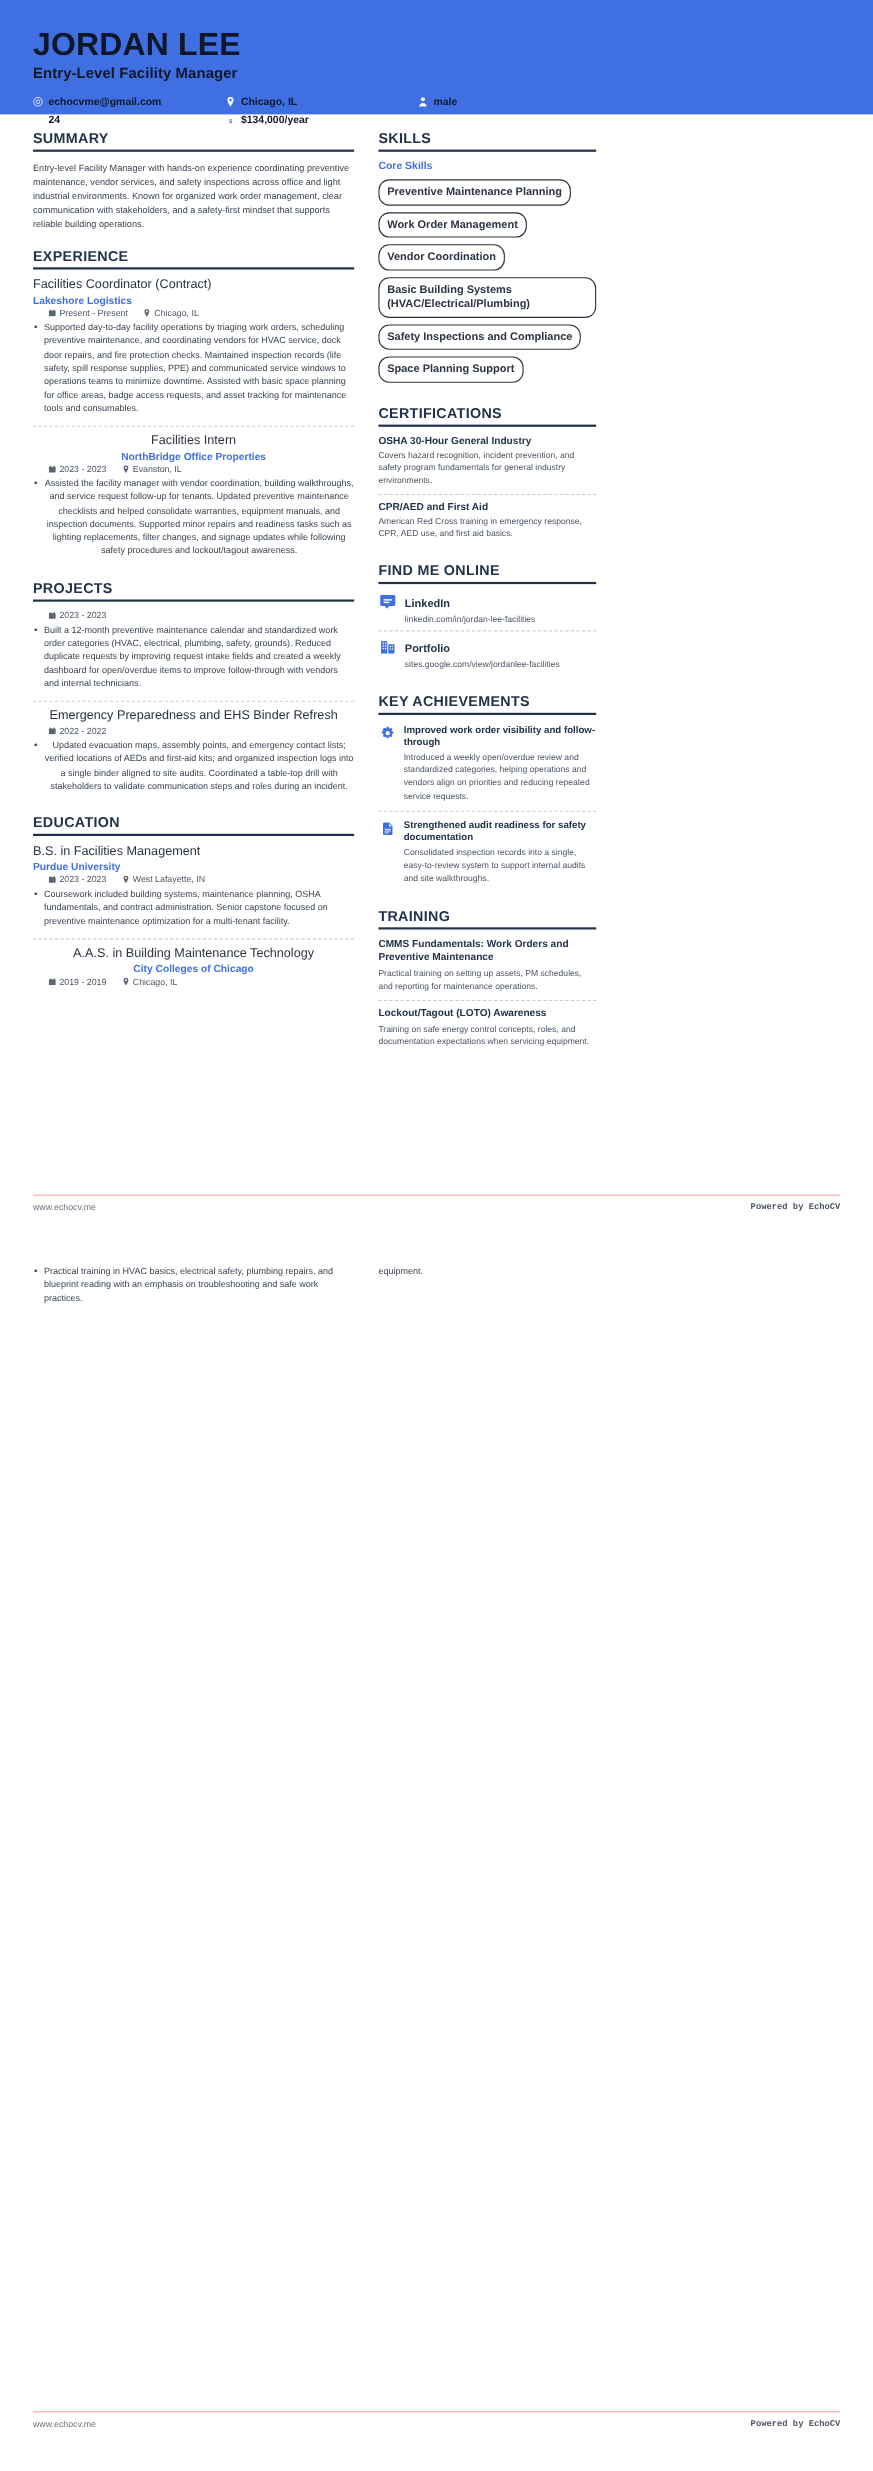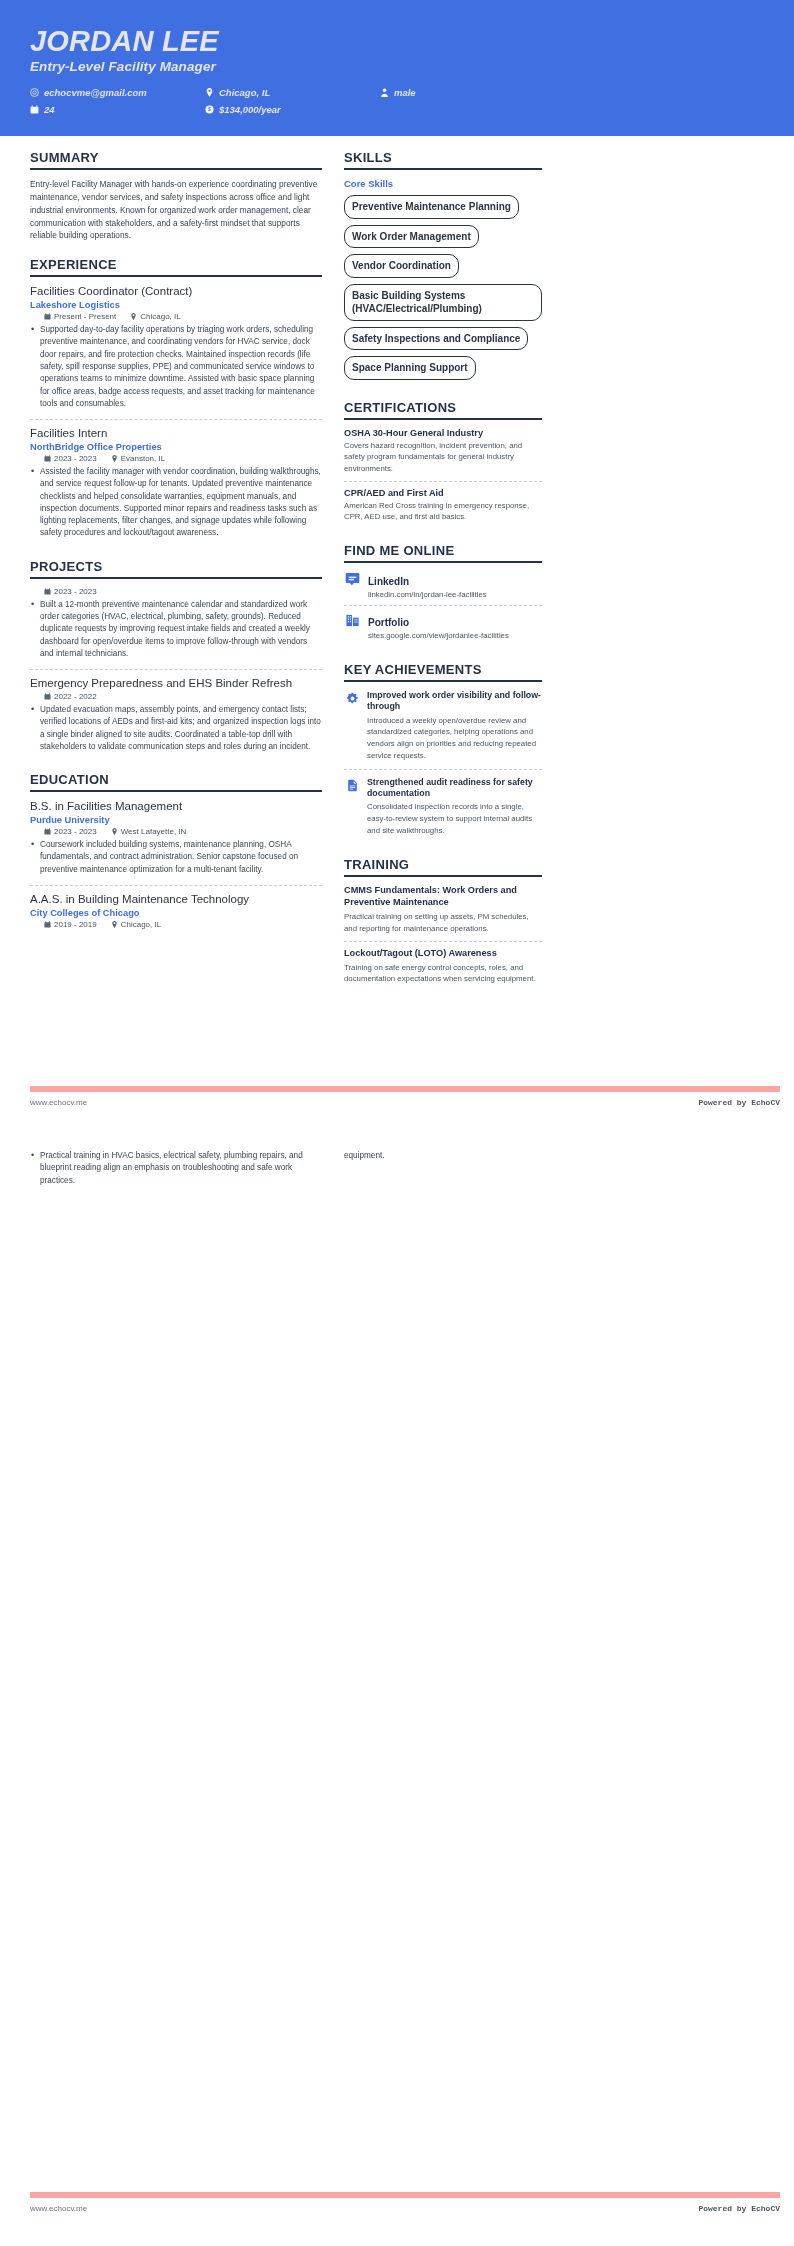--- a/index.html
+++ b/index.html
@@ -12,24 +12,23 @@
   .page {
     position: relative;
     width: 794px;
     min-height: 2246px;
     background: #ffffff;
   }
 
   
   .header {
     background: #3f6fe0;
-    color: #e5e5e5;
+    color: #0f172a;
     padding: 26px 30px 18px 30px;
-    height: 136px;
-    font-style: italic;
+    height: 104px;
   }
   .name {
     font-size: 29px;
     font-weight: bold;
     letter-spacing: 0.2px;
     line-height: 1.05;
     text-transform: uppercase;
   }
   .role {
     font-size: 13.5px;
@@ -73,21 +72,21 @@
   .sec-right { margin-bottom: 14px; }
 
   .summary-text {
     font-size: 8.3px;
     line-height: 1.55;
     color: #3b4552;
   }
 
   
   .entry { padding-bottom: 7px; margin-bottom: 7px; border-bottom: 1px dashed #c9cfd8; }
-  .entry:last-child { border-bottom: none; margin-bottom: 0; padding-bottom: 2px;}
+  .entry:last-child { border-bottom: none; margin-bottom: 0; padding-bottom: 2px; text-align: center;}
   .entry-title {
     font-size: 11.5px;
     color: #2b3441;
     line-height: 1.2;
     margin-bottom: 1px;
   }
   .entry-org {
     font-size: 9.3px;
     font-weight: bold;
     color: #3f6fe0;
@@ -163,27 +162,27 @@
 
   .train { padding-bottom: 6px; margin-bottom: 6px; border-bottom: 1px dashed #c9cfd8; }
   .train:last-child { border-bottom: none; margin-bottom: 0; }
   .train-name { font-size: 9.2px; font-weight: bold; color: #23324a; line-height: 1.3; margin-bottom: 2px;}
   .train-desc { font-size: 7.8px; line-height: 1.5; color: #4b5563; }
 
   
   .footer {
     position: absolute;
     left: 30px;
-    right: 14px;
+    right: 30px;
     display: flex;
     justify-content: space-between;
     align-items: center;
     font-size: 8px;
     color: #6b7380;
-    border-top: 6px solid #fca5a5;
+    border-top: 1px solid #fca5a5;
     padding-top: 6px;
   }
   .footer .brand { font-weight: bold; color: #4b5563; font-family: Liberation Mono, monospace; }
   .footer-1 { top: 1086px; }
   .footer-2 { top: 2192px; }
 
   
   .page2 {
     position: absolute;
     top: 1150px;
@@ -512,21 +511,21 @@
   </div>
 
   <div class="footer footer-1">
     <span>www.echocv.me</span>
     <span class="brand">Powered by EchoCV</span>
   </div>
 
   <div class="page2">
     <div class="col-left">
       <ul class="bullets">
-        <li>Practical training in HVAC basics, electrical safety, plumbing repairs, and blueprint reading align an emphasis on troubleshooting and safe work practices.</li>
+        <li>Practical training in HVAC basics, electrical safety, plumbing repairs, and blueprint reading with an emphasis on troubleshooting and safe work practices.</li>
       </ul>
     </div>
     <div class="col-right">
       <span>equipment.</span>
     </div>
   </div>
 
   <div class="footer footer-2">
     <span>www.echocv.me</span>
     <span class="brand">Powered by EchoCV</span>

